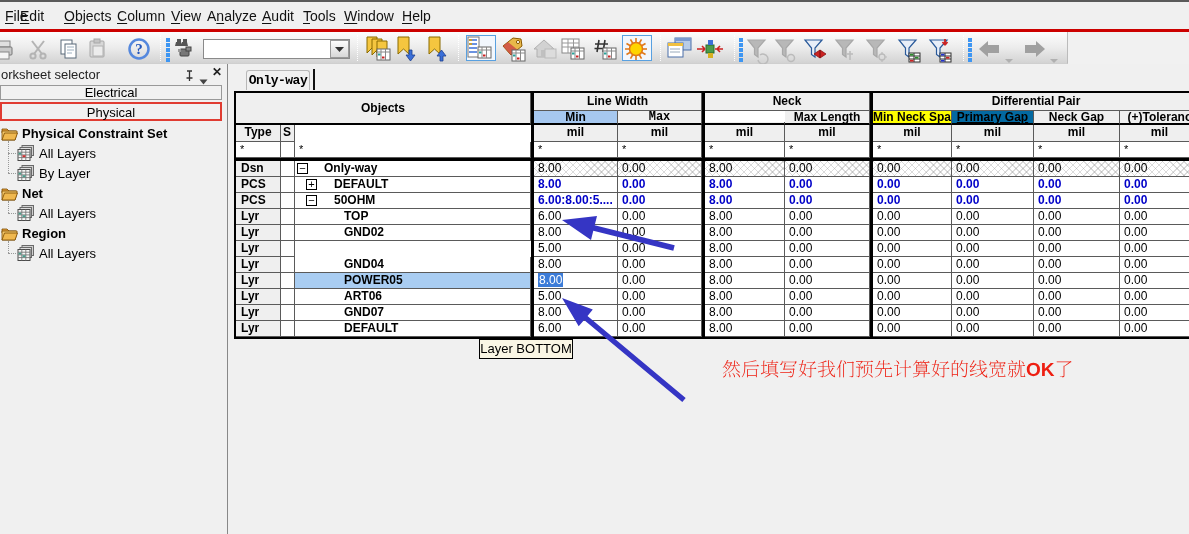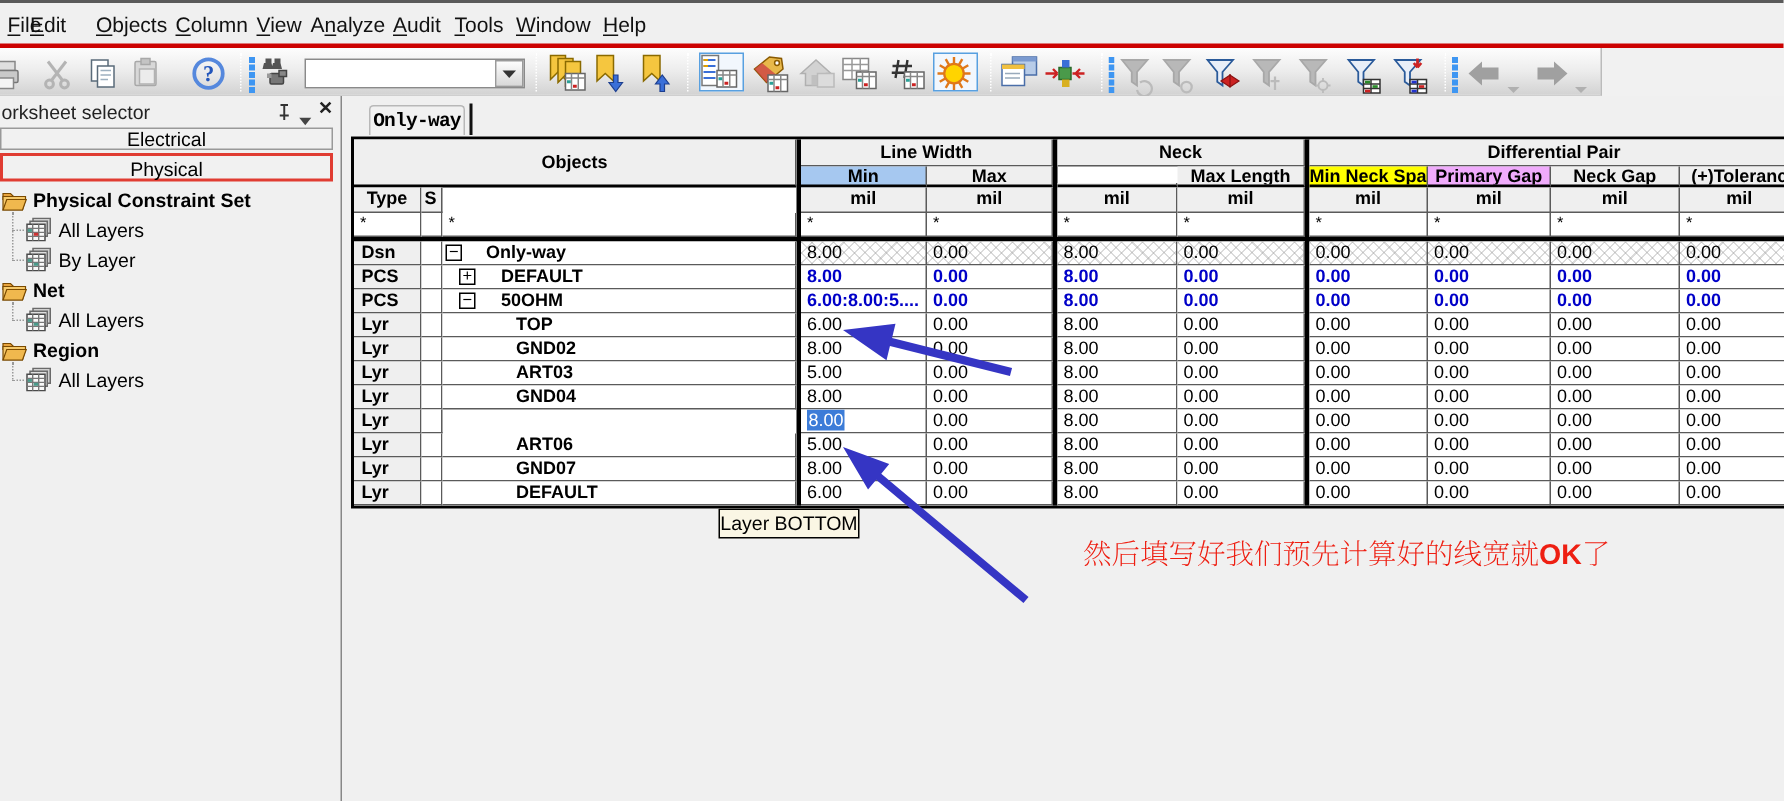--- a/index.html
+++ b/index.html
@@ -321,25 +321,25 @@
 <div style="position:absolute;left:234px;top:91px;width:966px;height:248px;border:2px solid #000;display:grid;grid-template-columns:45px 14px 236px 3px 84px 84px 3px 80px 85px 3px 79px 82px 86px 80px;grid-template-rows:18px 14px 17px 16px 3px 16px 16px 16px 16px 16px 16px 16px 16px 16px 16px 16px;background:#fff">
 <div class="" style="grid-column:4/5;grid-row:1/17;background:#000;"></div>
 <div class="" style="grid-column:7/8;grid-row:1/17;background:#000;"></div>
 <div class="" style="grid-column:10/11;grid-row:1/17;background:#000;"></div>
 <div class="" style="grid-column:1/2;grid-row:5/6;background:#000;grid-column:1/15;"></div>
 <div class="tcell hdr" style="grid-column:1/4;grid-row:1/3;display:flex;align-items:center;justify-content:center;border-bottom:2px solid #000;">Objects</div>
 <div class="tcell hdr" style="grid-column:8/10;grid-row:1/2;line-height:17px;">Neck</div>
 <div class="tcell hdr" style="grid-column:5/7;grid-row:1/2;line-height:17px;">Line Width</div>
 <div class="tcell hdr" style="grid-column:11/15;grid-row:1/2;line-height:17px;">Differential Pair</div>
 <div class="tcell hdr" style="grid-column:5/6;grid-row:2/3;line-height:13px;border-bottom:2px solid #000;background:#a6c8f0;">Min</div>
-<div class="tcell hdr" style="grid-column:6/7;grid-row:2/3;line-height:13px;border-bottom:2px solid #000;">Max</div>
+<div class="tcell hdr" style="grid-column:6/7;grid-row:2/3;line-height:13px;border-bottom:2px solid #000;font-family:Liberation Mono, monospace;">Max</div>
 <div class="tcell hdr" style="grid-column:8/9;grid-row:2/3;line-height:13px;border-bottom:2px solid #000;margin-top:11px;">Min Width</div>
 <div class="tcell hdr" style="grid-column:9/10;grid-row:2/3;line-height:13px;border-bottom:2px solid #000;">Max Length</div>
 <div class="tcell hdr" style="grid-column:11/12;grid-row:2/3;line-height:13px;border-bottom:2px solid #000;background:#ffff00;">Min Neck Spac</div>
-<div class="tcell hdr" style="grid-column:12/13;grid-row:2/3;line-height:13px;border-bottom:2px solid #000;background:#f0abfc;">Primary Gap</div>
+<div class="tcell hdr" style="grid-column:12/13;grid-row:2/3;line-height:13px;border-bottom:2px solid #000;background:#0369a1;text-decoration:underline;">Primary Gap</div>
 <div class="tcell hdr" style="grid-column:13/14;grid-row:2/3;line-height:13px;border-bottom:2px solid #000;">Neck Gap</div>
 <div class="tcell hdr" style="grid-column:14/15;grid-row:2/3;line-height:13px;border-bottom:2px solid #000;">(+)Toleranc</div>
 <div class="tcell hdr" style="grid-column:1/2;grid-row:3/4;line-height:15px;">Type</div>
 <div class="tcell hdr" style="grid-column:2/3;grid-row:3/4;line-height:15px;text-align:left;padding-left:2px;">S</div>
 <div class="tcell hdr" style="grid-column:5/6;grid-row:3/4;line-height:14px;">mil</div>
 <div class="tcell hdr" style="grid-column:6/7;grid-row:3/4;line-height:14px;">mil</div>
 <div class="tcell hdr" style="grid-column:8/9;grid-row:3/4;line-height:14px;">mil</div>
 <div class="tcell hdr" style="grid-column:9/10;grid-row:3/4;line-height:14px;">mil</div>
 <div class="tcell hdr" style="grid-column:11/12;grid-row:3/4;line-height:14px;">mil</div>
 <div class="tcell hdr" style="grid-column:12/13;grid-row:3/4;line-height:14px;">mil</div>
@@ -419,23 +419,20 @@
 <div class="tcell val" style="grid-column:5/6;grid-row:10/11;">8.00</div>
 <div class="tcell val" style="grid-column:6/7;grid-row:10/11;">0.00</div>
 <div class="tcell val" style="grid-column:8/9;grid-row:10/11;">8.00</div>
 <div class="tcell val" style="grid-column:9/10;grid-row:10/11;">0.00</div>
 <div class="tcell val" style="grid-column:11/12;grid-row:10/11;">0.00</div>
 <div class="tcell val" style="grid-column:12/13;grid-row:10/11;">0.00</div>
 <div class="tcell val" style="grid-column:13/14;grid-row:10/11;">0.00</div>
 <div class="tcell val" style="grid-column:14/15;grid-row:10/11;">0.00</div>
 <div class="tcell typec" style="grid-column:1/2;grid-row:11/12;">Lyr</div>
 <div class="tcell val" style="grid-column:2/3;grid-row:11/12;"></div>
-<div class="tcell namec" style="grid-column:3/4;grid-row:11/12;">
-      <span style="position:absolute;left:49px">ART03</span>
-    </div>
 <div class="tcell val" style="grid-column:5/6;grid-row:11/12;">5.00</div>
 <div class="tcell val" style="grid-column:6/7;grid-row:11/12;">0.00</div>
 <div class="tcell val" style="grid-column:8/9;grid-row:11/12;">8.00</div>
 <div class="tcell val" style="grid-column:9/10;grid-row:11/12;">0.00</div>
 <div class="tcell val" style="grid-column:11/12;grid-row:11/12;">0.00</div>
 <div class="tcell val" style="grid-column:12/13;grid-row:11/12;">0.00</div>
 <div class="tcell val" style="grid-column:13/14;grid-row:11/12;">0.00</div>
 <div class="tcell val" style="grid-column:14/15;grid-row:11/12;">0.00</div>
 <div class="tcell typec" style="grid-column:1/2;grid-row:12/13;">Lyr</div>
 <div class="tcell val" style="grid-column:2/3;grid-row:12/13;"></div>
@@ -445,20 +442,23 @@
 <div class="tcell val" style="grid-column:5/6;grid-row:12/13;">8.00</div>
 <div class="tcell val" style="grid-column:6/7;grid-row:12/13;">0.00</div>
 <div class="tcell val" style="grid-column:8/9;grid-row:12/13;">8.00</div>
 <div class="tcell val" style="grid-column:9/10;grid-row:12/13;">0.00</div>
 <div class="tcell val" style="grid-column:11/12;grid-row:12/13;">0.00</div>
 <div class="tcell val" style="grid-column:12/13;grid-row:12/13;">0.00</div>
 <div class="tcell val" style="grid-column:13/14;grid-row:12/13;">0.00</div>
 <div class="tcell val" style="grid-column:14/15;grid-row:12/13;">0.00</div>
 <div class="tcell typec" style="grid-column:1/2;grid-row:13/14;">Lyr</div>
 <div class="tcell val" style="grid-column:2/3;grid-row:13/14;"></div>
+<div class="tcell namec" style="grid-column:3/4;grid-row:13/14;background:#a9cdf2;">
+      <span style="position:absolute;left:49px">POWER05</span>
+    </div>
 <div class="tcell val" style="grid-column:5/6;grid-row:13/14;"><span style="background:#3c7cd8;color:#fff;padding:0 1px">8.00</span></div>
 <div class="tcell val" style="grid-column:6/7;grid-row:13/14;">0.00</div>
 <div class="tcell val" style="grid-column:8/9;grid-row:13/14;">8.00</div>
 <div class="tcell val" style="grid-column:9/10;grid-row:13/14;">0.00</div>
 <div class="tcell val" style="grid-column:11/12;grid-row:13/14;">0.00</div>
 <div class="tcell val" style="grid-column:12/13;grid-row:13/14;">0.00</div>
 <div class="tcell val" style="grid-column:13/14;grid-row:13/14;">0.00</div>
 <div class="tcell val" style="grid-column:14/15;grid-row:13/14;">0.00</div>
 <div class="tcell typec" style="grid-column:1/2;grid-row:14/15;">Lyr</div>
 <div class="tcell val" style="grid-column:2/3;grid-row:14/15;"></div>

